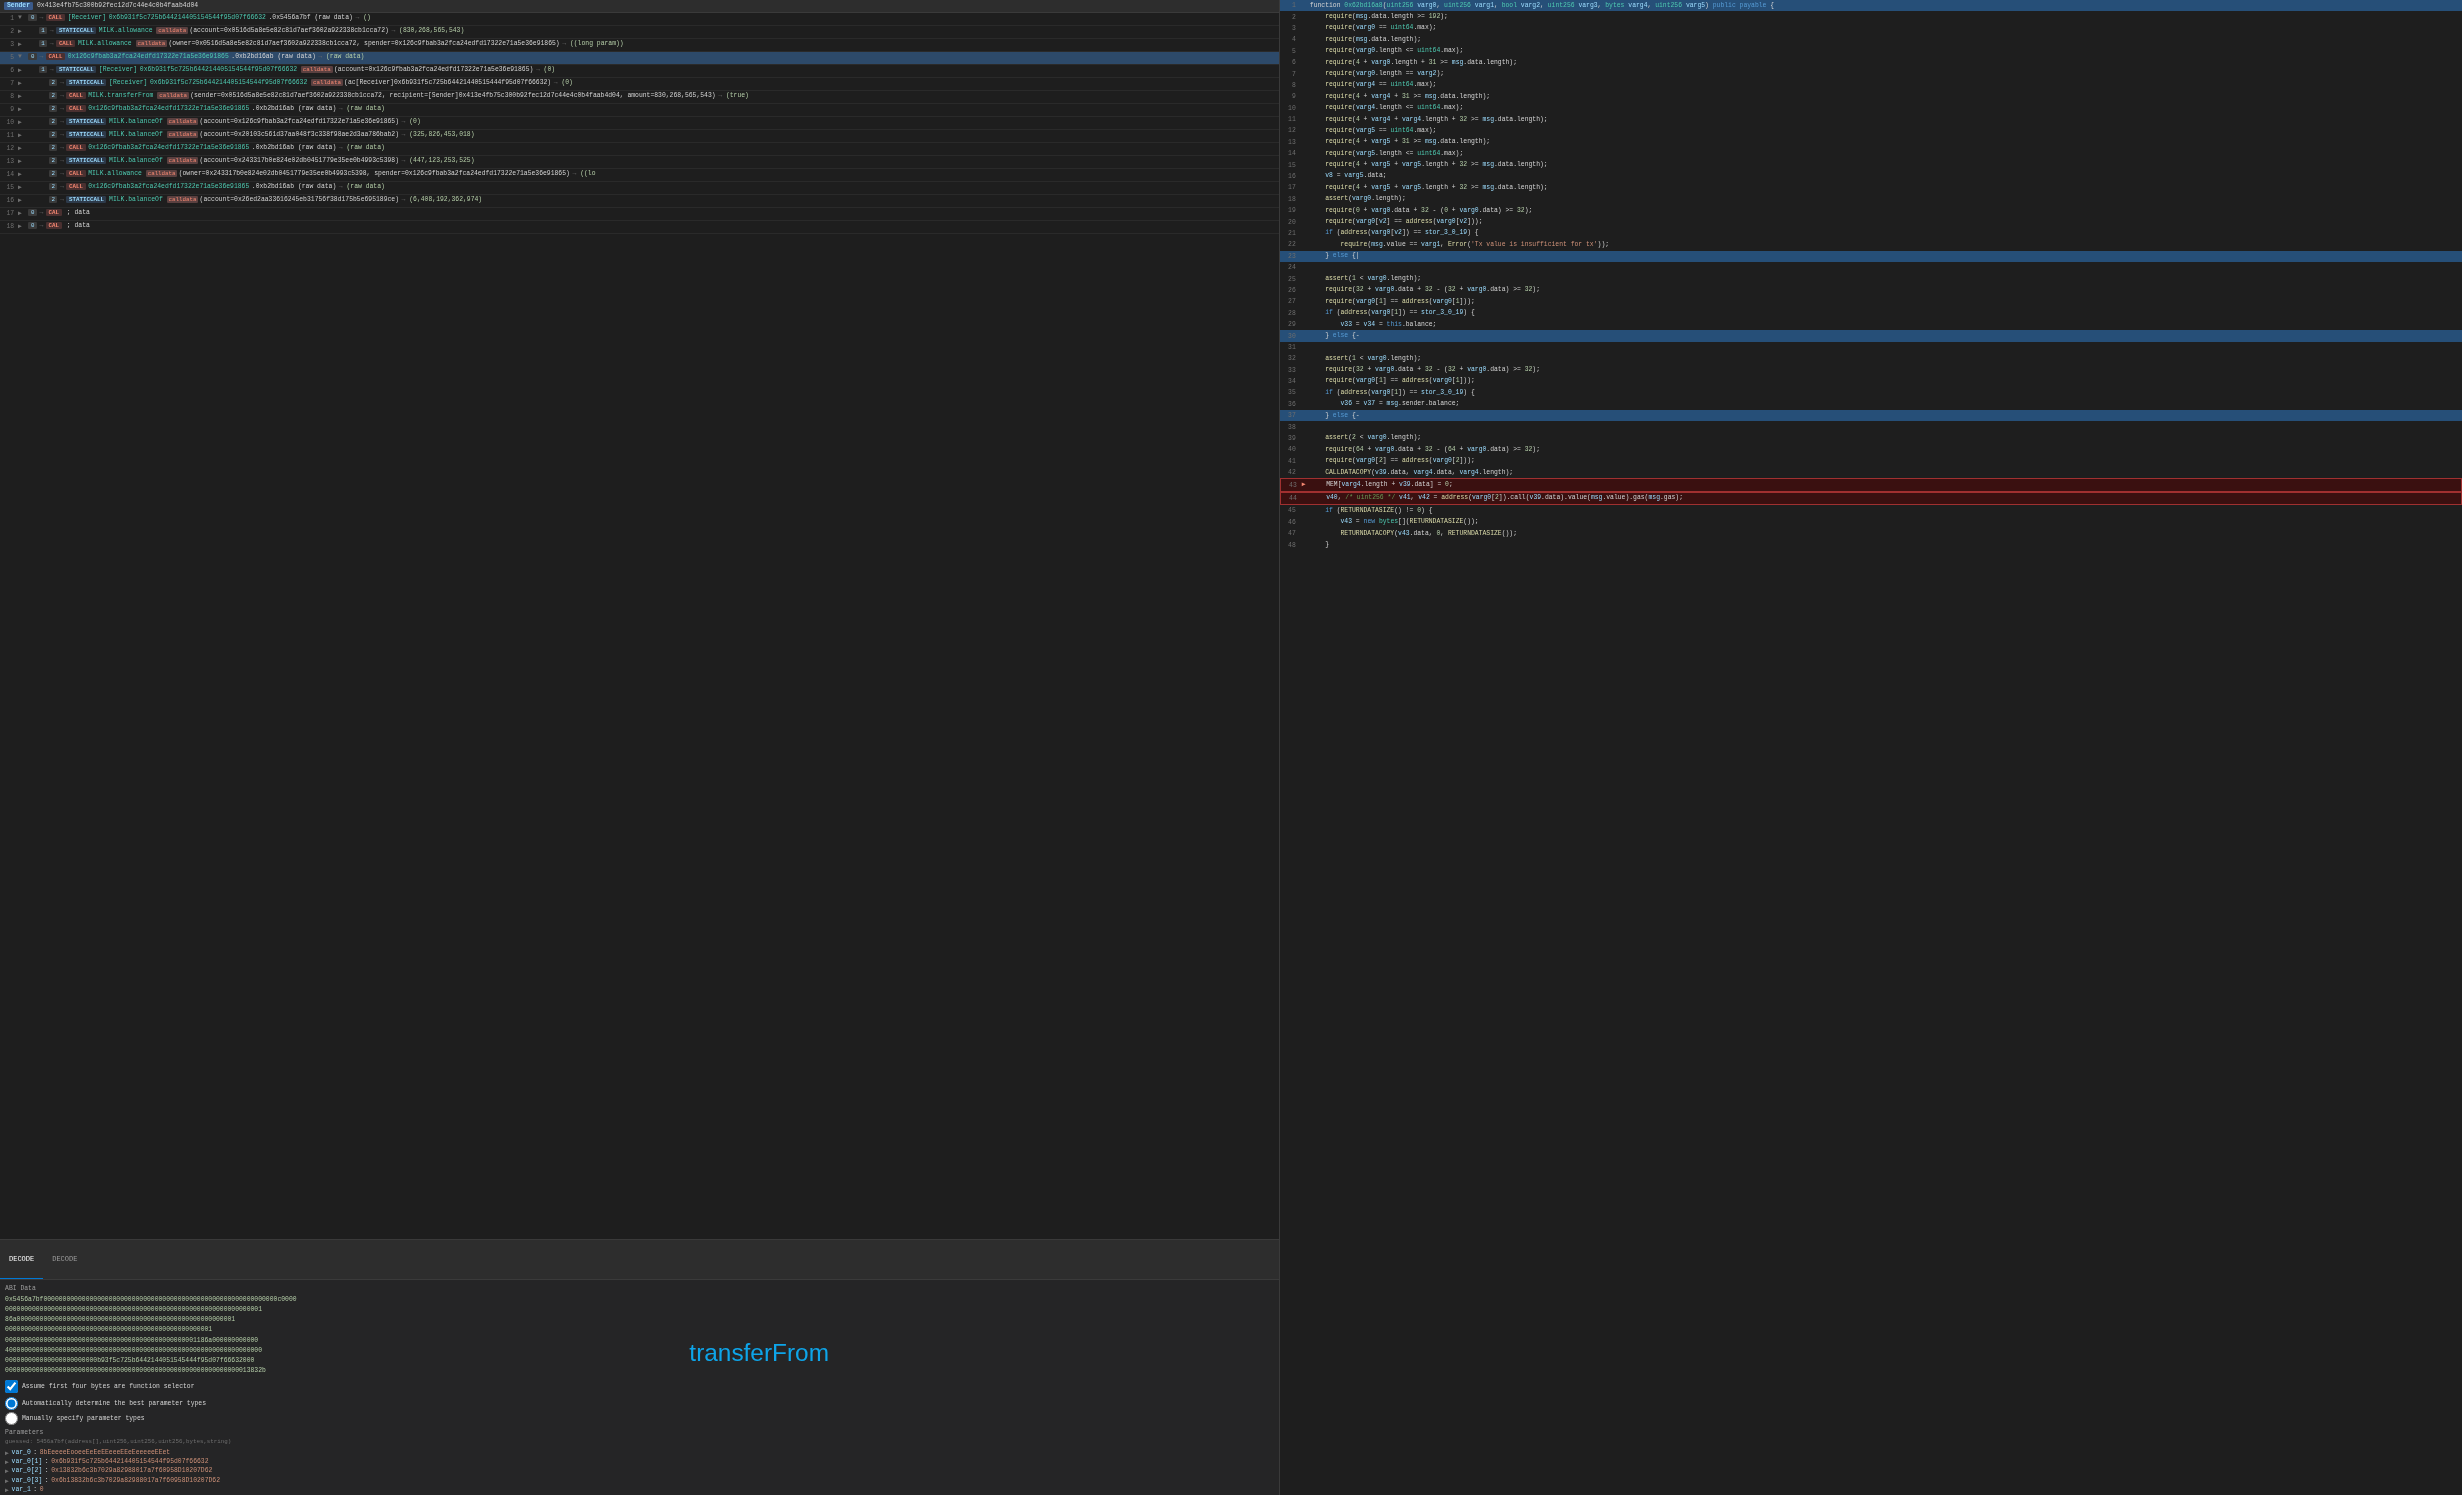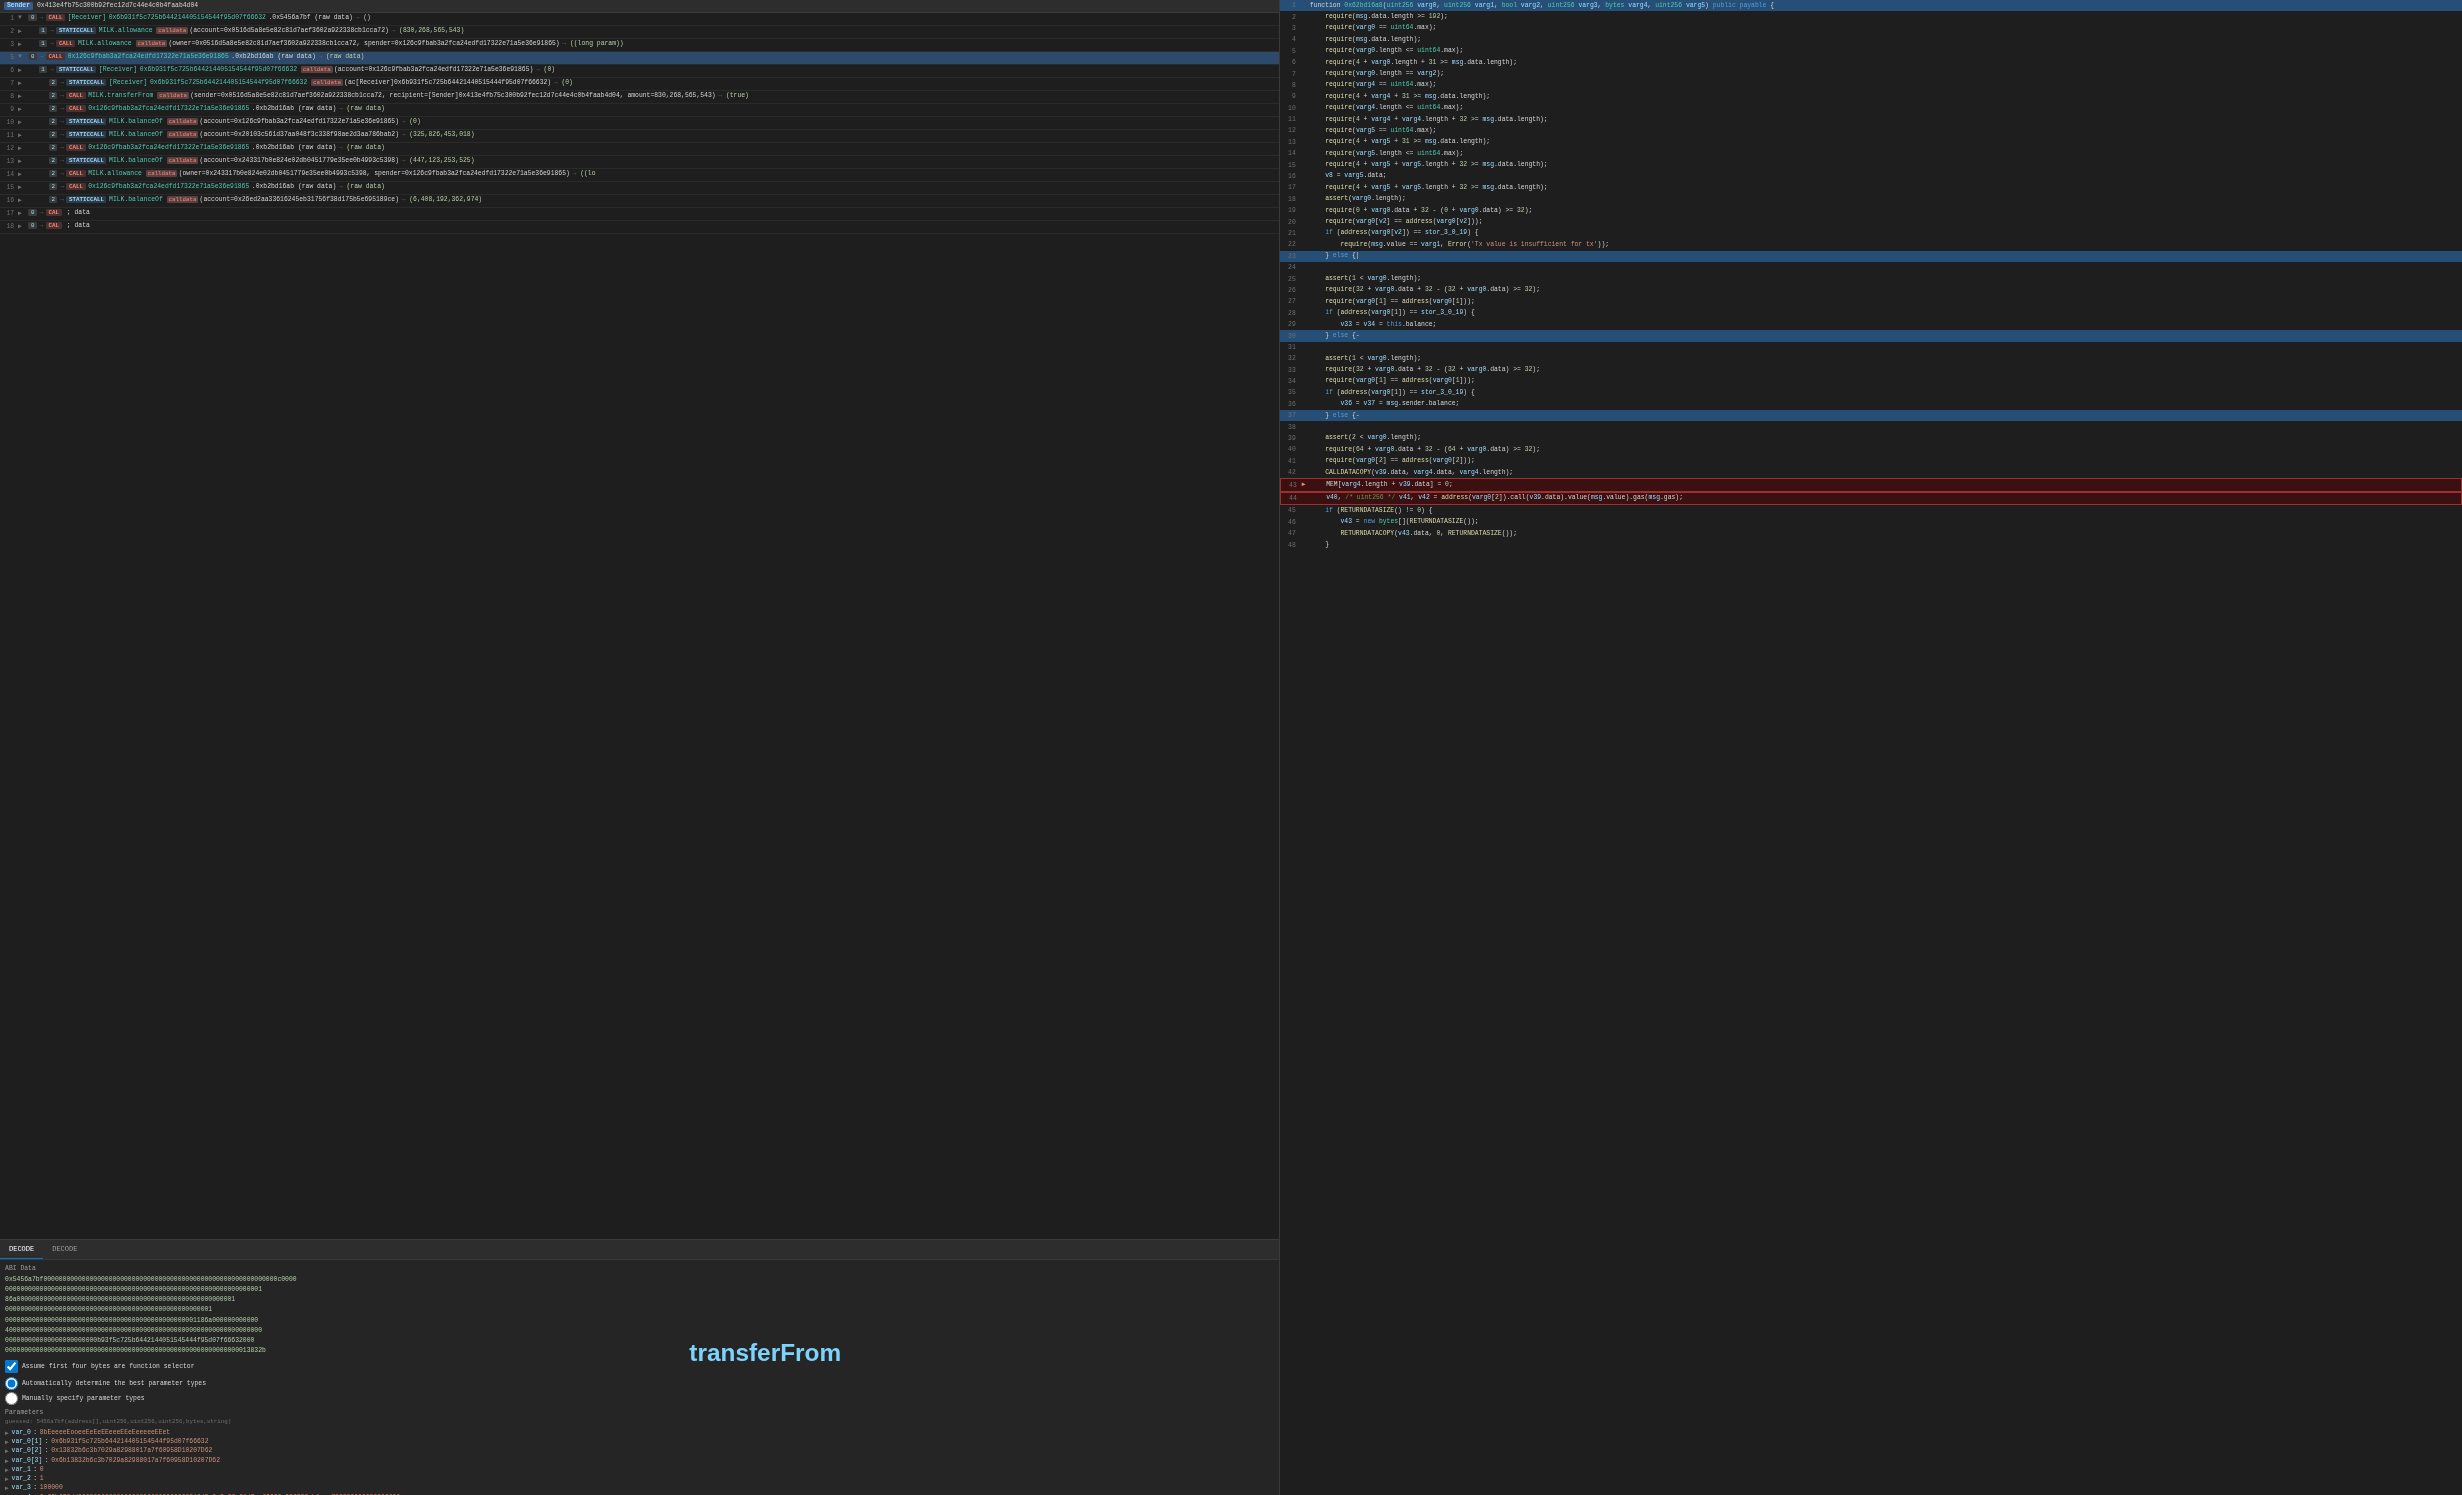--- a/index.html
+++ b/index.html
@@ -140,21 +140,21 @@
       display: flex;
       flex-direction: column;
       height: 256px;
     }
     .abi-tabs {
       display: flex;
       background: #2d2d2d;
       border-bottom: 0.6px solid #3a3a3a;
     }
     .abi-tab {
-      padding: 5px 9px;
+      padding: 15px 9px;
       font-size: 7px;
       color: #9d9d9d;
       cursor: pointer;
       border-bottom: 1.3px solid transparent;
     }
     .abi-tab.active {
       color: #ffffff;
       border-bottom-color: #0078d4;
     }
     .abi-content {
@@ -602,21 +602,21 @@
     <span class="abi-var-value ">na,fp,buy,</span>
   </div>
         </div>
 
       <div class="abi-results-label">Results</div>
 
     </div>
   </div>
 </div>
 
-<div class="transfer-from-label" style="position: fixed; bottom: 128px; left: 28%; font-size: 24.4px; font-weight: bold; color: #7dd3fc; pointer-events: none; z-index: 100; font-family: Arial, sans-serif; text-align: right;">transferFrom</div>
+<div class="transfer-from-label" style="position: fixed; bottom: 128px; left: 28%; font-size: 24.4px; font-weight: normal; color: #0ea5e9; pointer-events: none; z-index: 100; font-family: Arial, sans-serif; text-align: right;">transferFrom</div>
 
 <div id="right-panel">
     <div style="display: flex; align-items: flex-start; padding: 0.6px 2.6px; min-height: 10.3px; background: rgb(38, 79, 120);">
       <span style="min-width: 18px; text-align: right; padding-right: 5.1px; color: rgb(110, 110, 110); user-select: none; font-size: 6.4px; padding-top: 0.6px;">1</span>
       <span style="min-width: 9px;"></span>
       <span style="flex: 1 1 0%; white-space: pre; font-size: 6.4px; font-family: &quot;Courier New&quot;, monospace;">function <span class="addr">0x62bd16a8</span>(<span class="ty">uint256</span> <span class="var">varg0</span>, <span class="ty">uint256</span> <span class="var">varg1</span>, <span class="ty">bool</span> <span class="var">varg2</span>, <span class="ty">uint256</span> <span class="var">varg3</span>, <span class="ty">bytes</span> <span class="var">varg4</span>, <span class="ty">uint256</span> <span class="var">varg5</span>) <span class="kw">public</span> <span class="kw">payable</span> {</span>
     </div>
     <div style="display: flex; align-items: flex-start; padding: 0.6px 2.6px; min-height: 10.3px;">
       <span style="min-width: 18px; text-align: right; padding-right: 5.1px; color: rgb(110, 110, 110); user-select: none; font-size: 6.4px; padding-top: 0.6px;">2</span>
       <span style="min-width: 9px;"></span>

